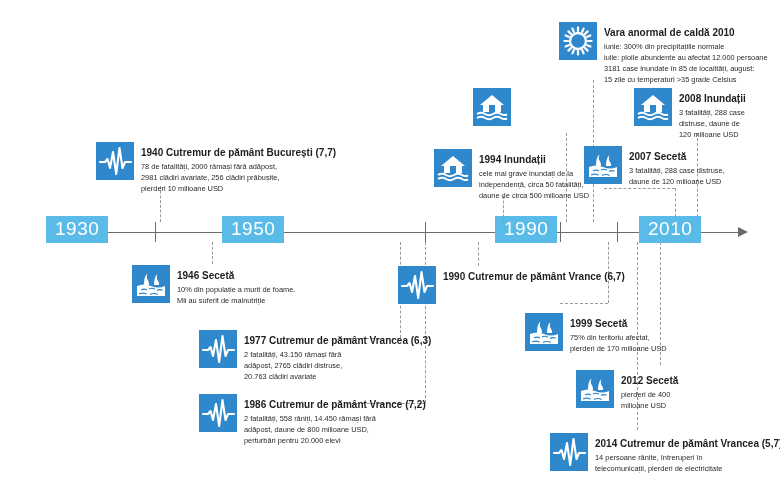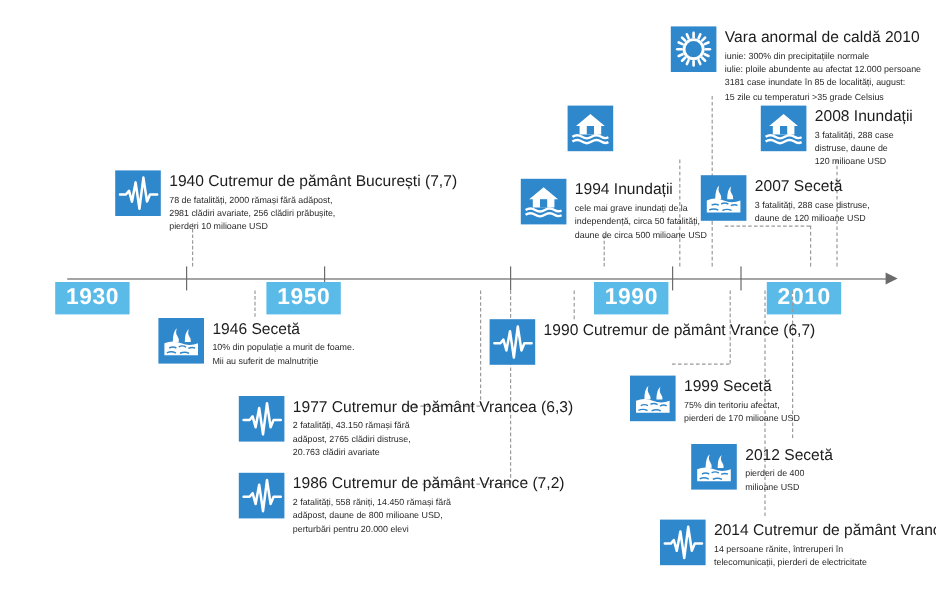--- a/index.html
+++ b/index.html
@@ -25,46 +25,45 @@
     border-left:10px solid #6b6b6b;
   }
   .tick{
     position:absolute;top:222px;width:1px;height:20px;background:#6b6b6b;
   }
   .decade{
     position:absolute;
     background:#5bbbe8;
     color:#ffffff;
     font-size:19px;
-    font-weight:bold;
+    font-weight:normal;
     letter-spacing:.5px;
     padding:3px 9px 4px 9px;
     top:216px;
     line-height:1.05;
     white-space:nowrap;
-    margin-top:19px;
   }
 
   
   .conn{position:absolute;}
   .conn-v{border-left:1px dashed #9a9a9a;width:0;}
   .conn-h{border-top:1px dashed #9a9a9a;height:0;}
 
   
   .event{position:absolute;display:flex;align-items:flex-start;}
   .ev-icon{
     width:38px;height:38px;flex:0 0 38px;
     background:#2f88cc;
     position:relative;
     margin-right:7px;
   }
   .ev-icon svg{display:block;width:38px;height:38px;}
   .ev-text{padding-top:0px;}
   .ev-title{
-    font-size:13px;font-weight:normal;color:#1d1d1d;line-height:1.45;
+    font-size:10px;font-weight:bold;color:#1d1d1d;line-height:1.45;
     white-space:nowrap;
   }
   .ev-body{
     font-size:7.4px;color:#2a2a2a;line-height:1.52;
     white-space:pre-line;
   }
 </style>
 </head>
 <body>
 
@@ -207,21 +206,21 @@
         </svg>
     </span>
     <span class="ev-text">
       <span class="ev-title">1986 Cutremur de pământ Vrance (7,2)</span>
       <div class="ev-body">2 fatalități, 558 răniți, 14.450 rămași fără
 adăpost, daune de 800 milioane USD,
 perturbări pentru 20.000 elevi</div>
     </span>
   </div>
 
-  <div class="event" style="left:408px;top:266px">
+  <div class="event" style="left:398px;top:266px">
     <span class="ev-icon">
       <svg>
           <use href="#ic-earthquake"></use>
         </svg>
     </span>
     <span class="ev-text">
       <span class="ev-title">1990 Cutremur de pământ Vrance (6,7)</span>
     </span>
   </div>
 

